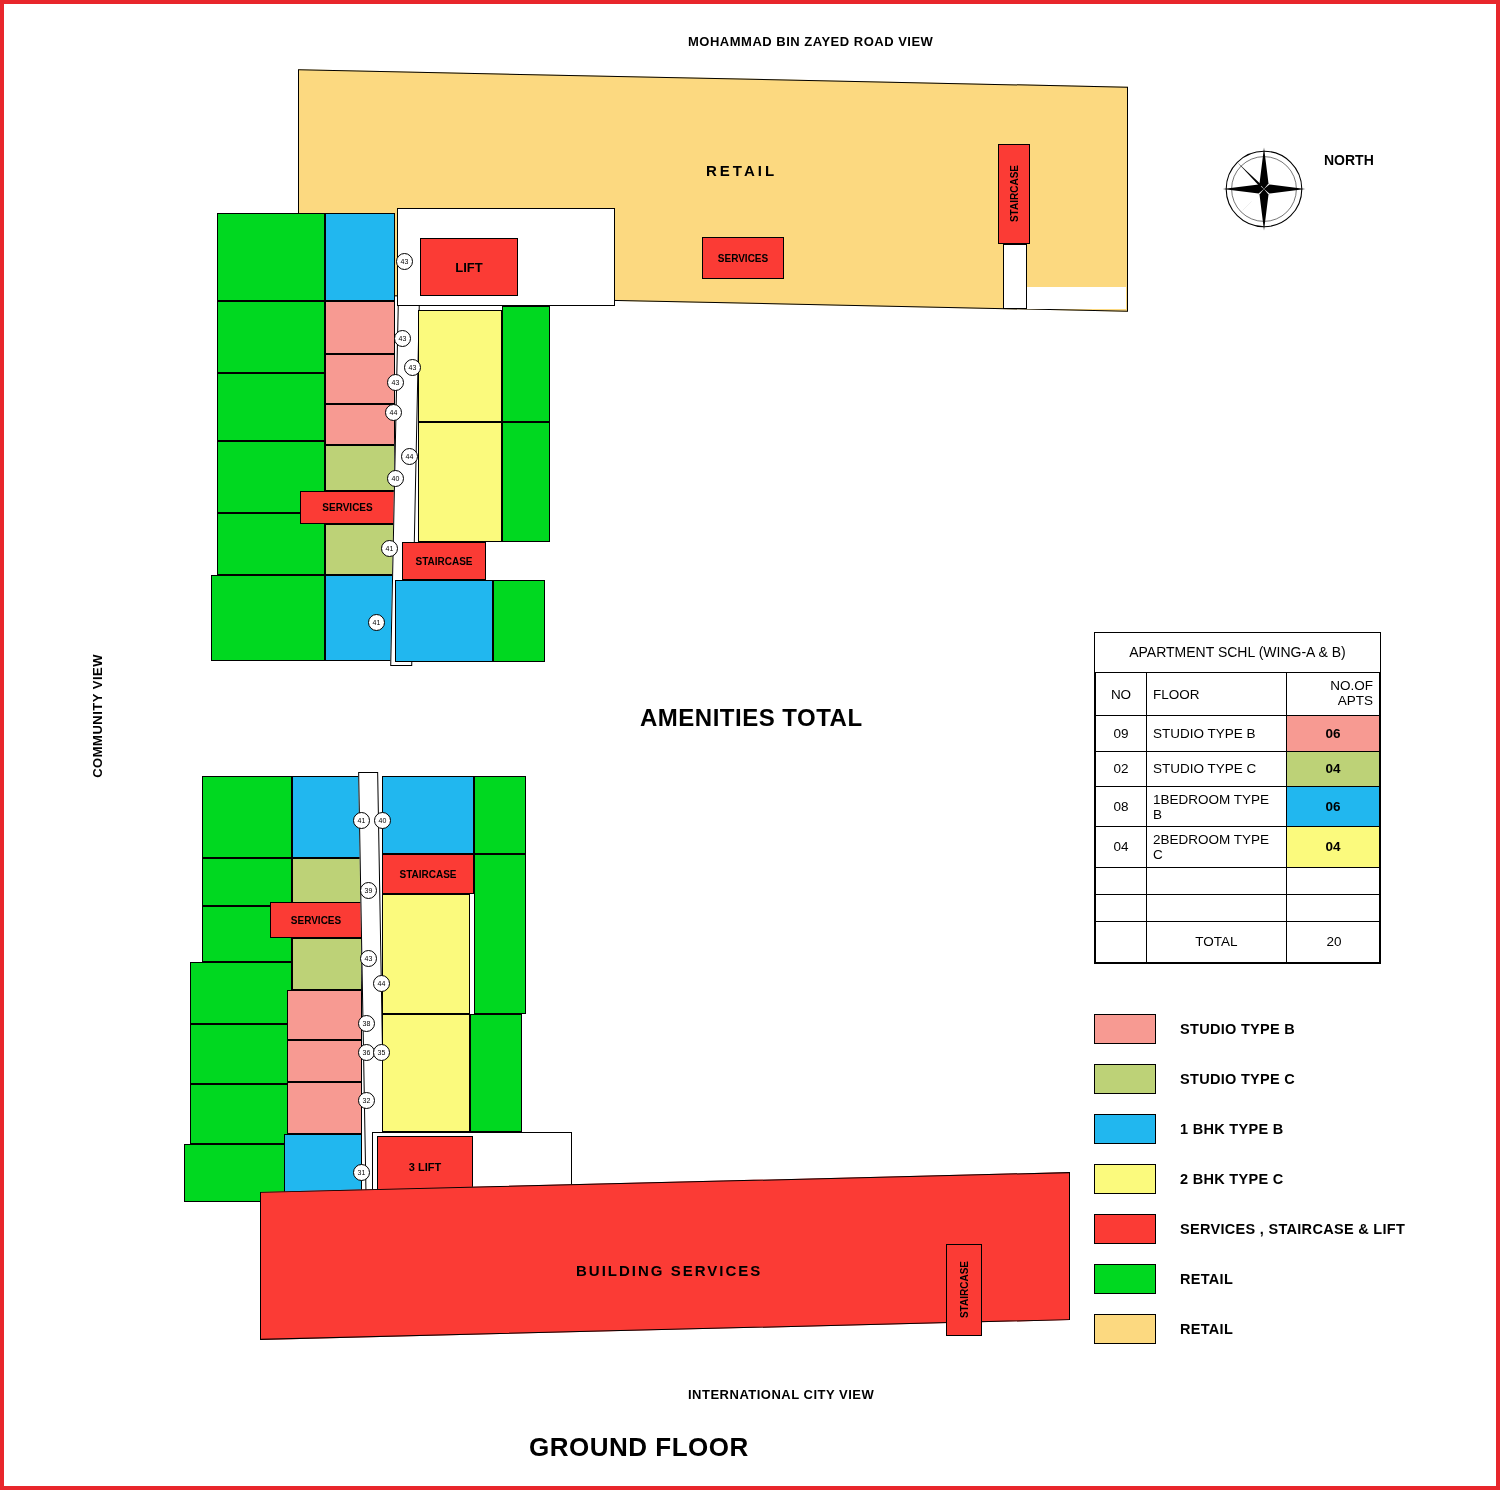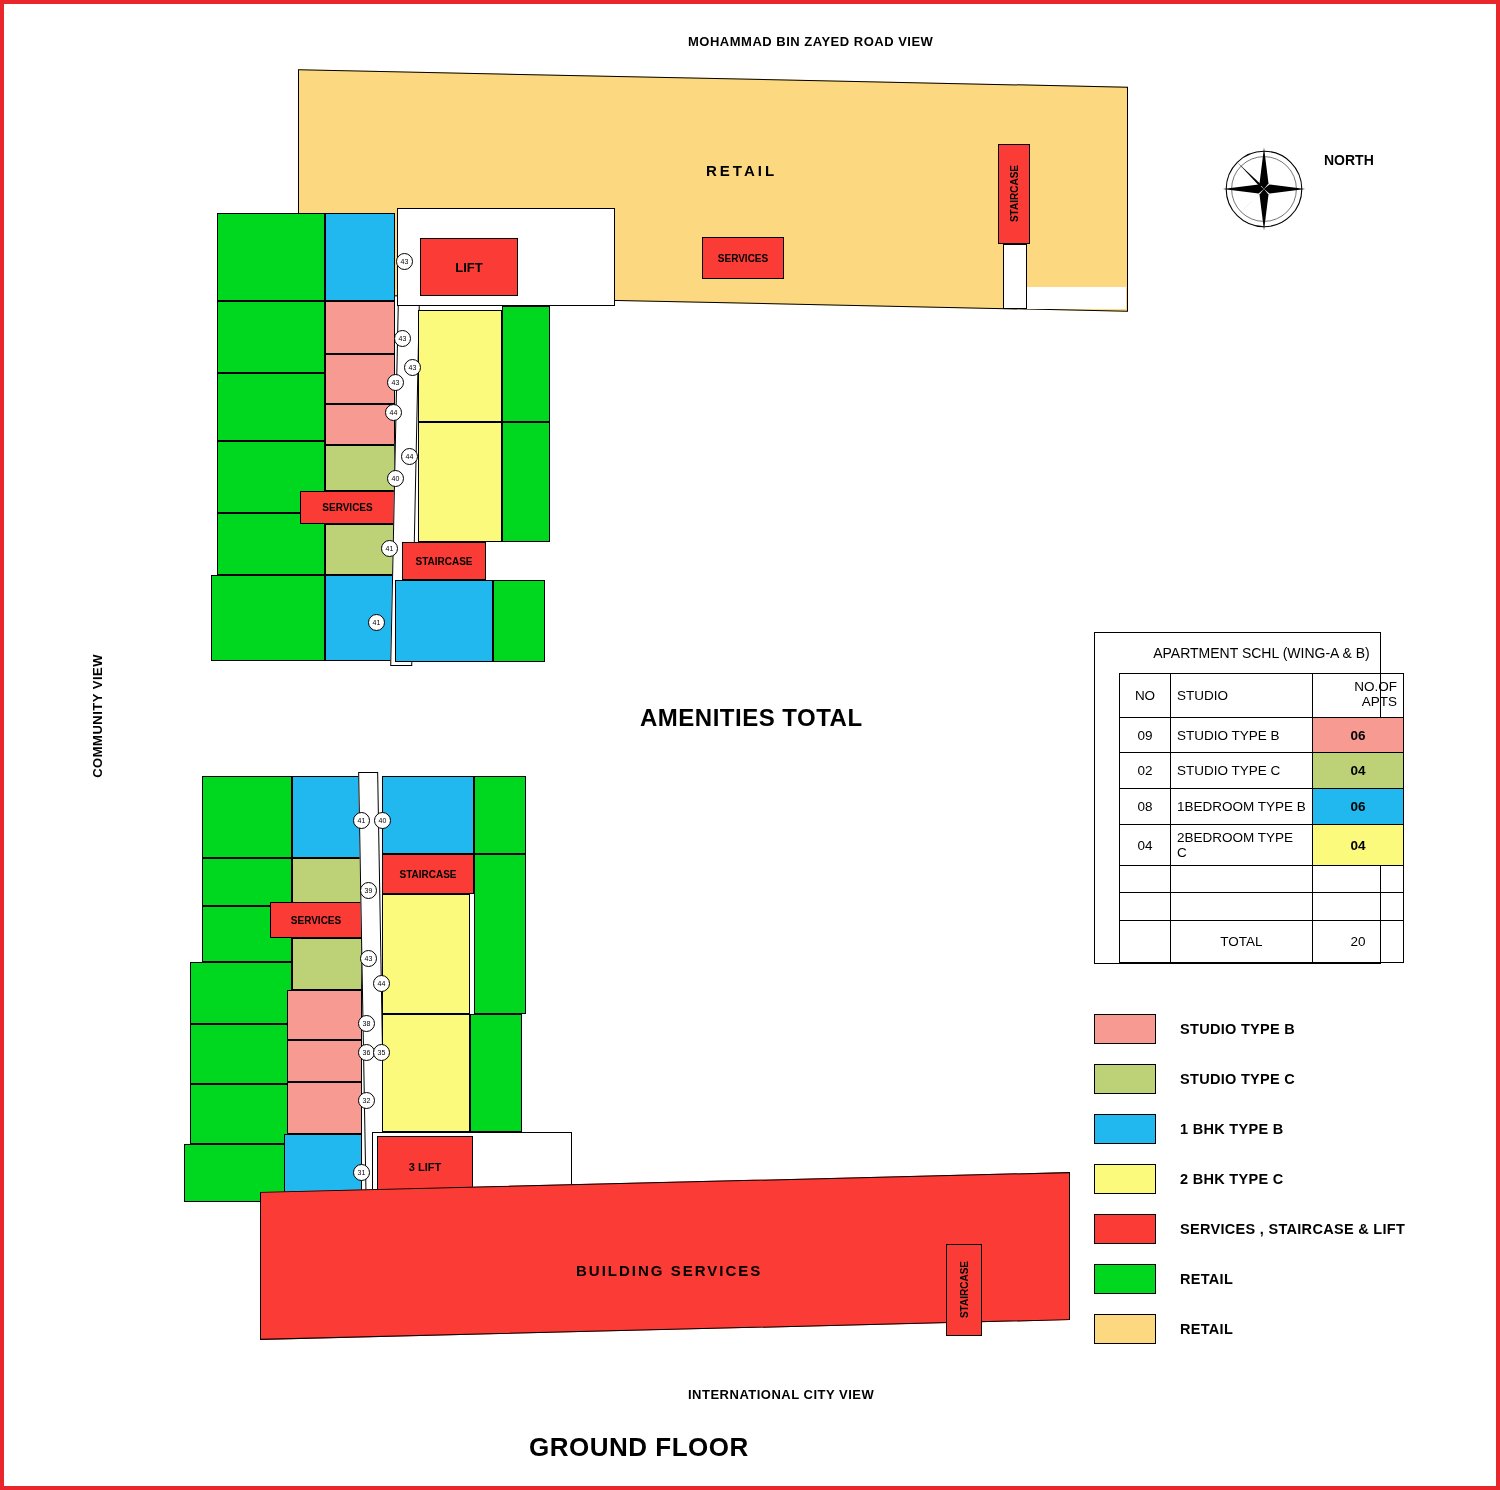--- a/index.html
+++ b/index.html
@@ -27,21 +27,21 @@
   .vert{writing-mode:vertical-rl;transform:rotate(180deg);}
 
   
   .bub{position:absolute;width:15px;height:15px;border-radius:50%;
        border:1px solid #000;background:#fff;font-size:7px;
        display:flex;align-items:center;justify-content:center;color:#000;}
 
   
   #sched{position:absolute;left:1090px;top:628px;width:285px;height:330px;
          border:1.5px solid #000;background:#fff;}
-  #sched table{border-collapse:collapse;width:100%;height:100%;font-size:13.5px;margin-left:24px;}
+  #sched table{border-collapse:collapse;width:100%;height:100%;font-size:13.5px;}
   #sched td{border:1px solid #000;padding:4px 6px;color:#000;}
   #sched .hdr{text-align:center;font-size:14px;border:none;}
   .c-no{width:38px;text-align:center;}
   .c-apt{width:78px;text-align:center;font-weight:bold;}
 
   
   #legend{position:absolute;left:1090px;top:1000px;width:380px;}
   .lg-row{display:flex;align-items:center;height:50px;}
   .lg-sw{width:62px;height:30px;border:1.2px solid #000;box-sizing:border-box;}
   .lg-tx{margin-left:24px;font-size:14.5px;color:#000;font-weight:bold;letter-spacing:.3px;}
@@ -190,21 +190,21 @@
   </div>
 
   <div id="sched">
     <table>
       <tbody>
           <tr style="height:38px;">
         <td class="hdr" colspan="3" style="border-bottom:1px solid #000;">APARTMENT SCHL (WING-A &amp; B)</td>
       </tr>
       <tr style="height:42px;">
         <td class="c-no">NO</td>
-        <td>STUDIO</td>
+        <td>FLOOR</td>
         <td class="c-apt" style="font-weight:normal;line-height:1.1;text-align:right;">
           <span>NO.OF</span><br>
           <span>APTS</span>
         </td>
       </tr>
       <tr style="height:34px;">
         <td class="c-no">09</td>
         <td>STUDIO TYPE B</td>
         <td class="c-apt" style="background:#f79a92;">06</td>
       </tr>
@@ -229,21 +229,21 @@
         <td class="c-apt"></td>
       </tr>
       <tr style="height:26px;">
         <td class="c-no"></td>
         <td></td>
         <td class="c-apt"></td>
       </tr>
       <tr style="height:40px;">
         <td class="c-no"></td>
         <td style="text-align:center;">TOTAL</td>
-        <td class="c-apt" style="font-weight:normal;">20</td>
+        <td class="c-apt" style="font-weight:normal;padding-left:8px;">20</td>
       </tr>
     </tbody>
       </table>
   </div>
 
   <div id="legend">
     <div class="lg-row">
       <span class="lg-sw" style="background:#f79a92;"></span>
       <span class="lg-tx">STUDIO TYPE B</span>
     </div>

